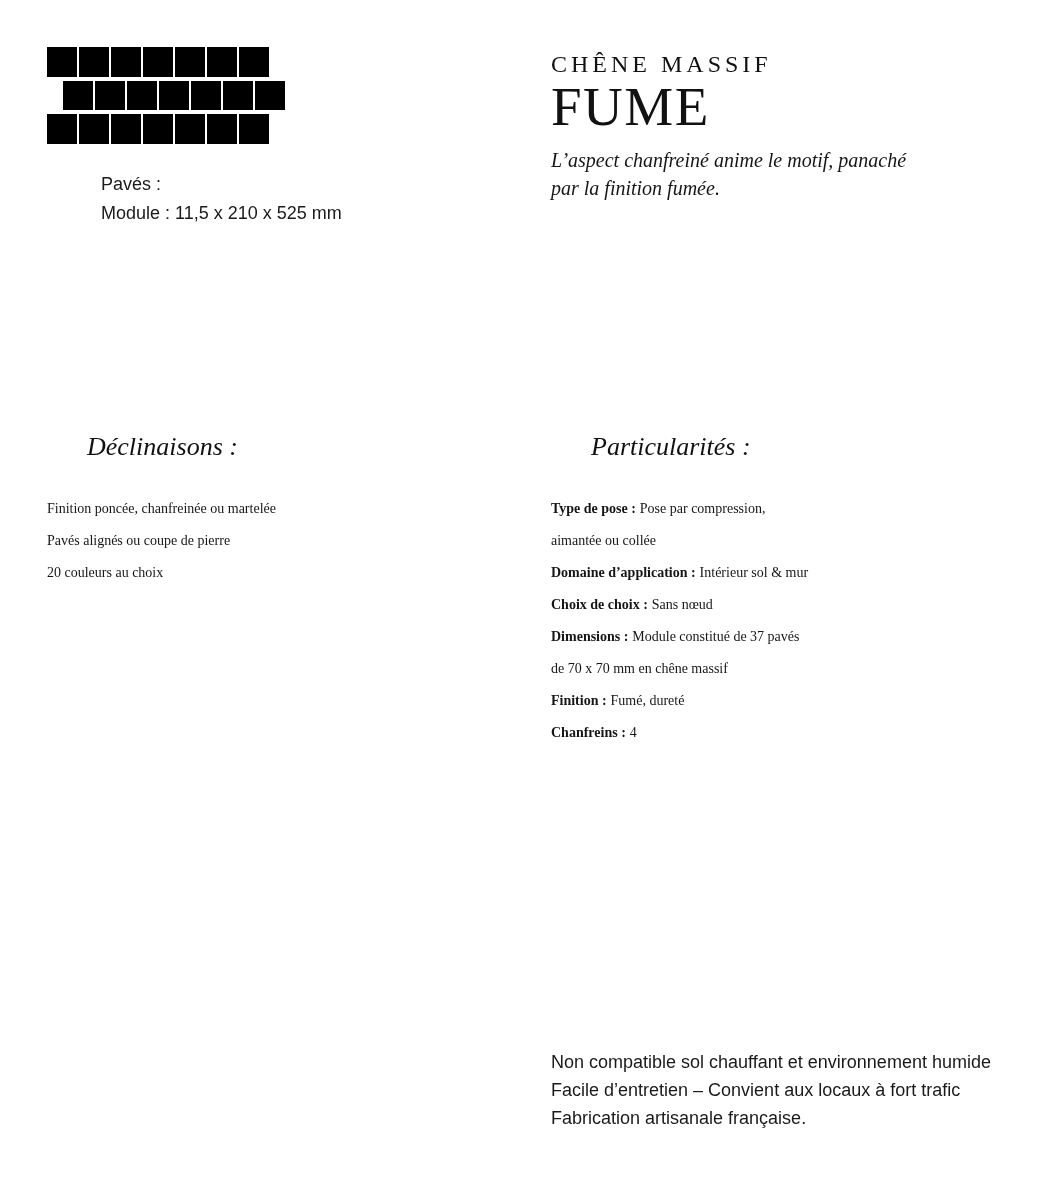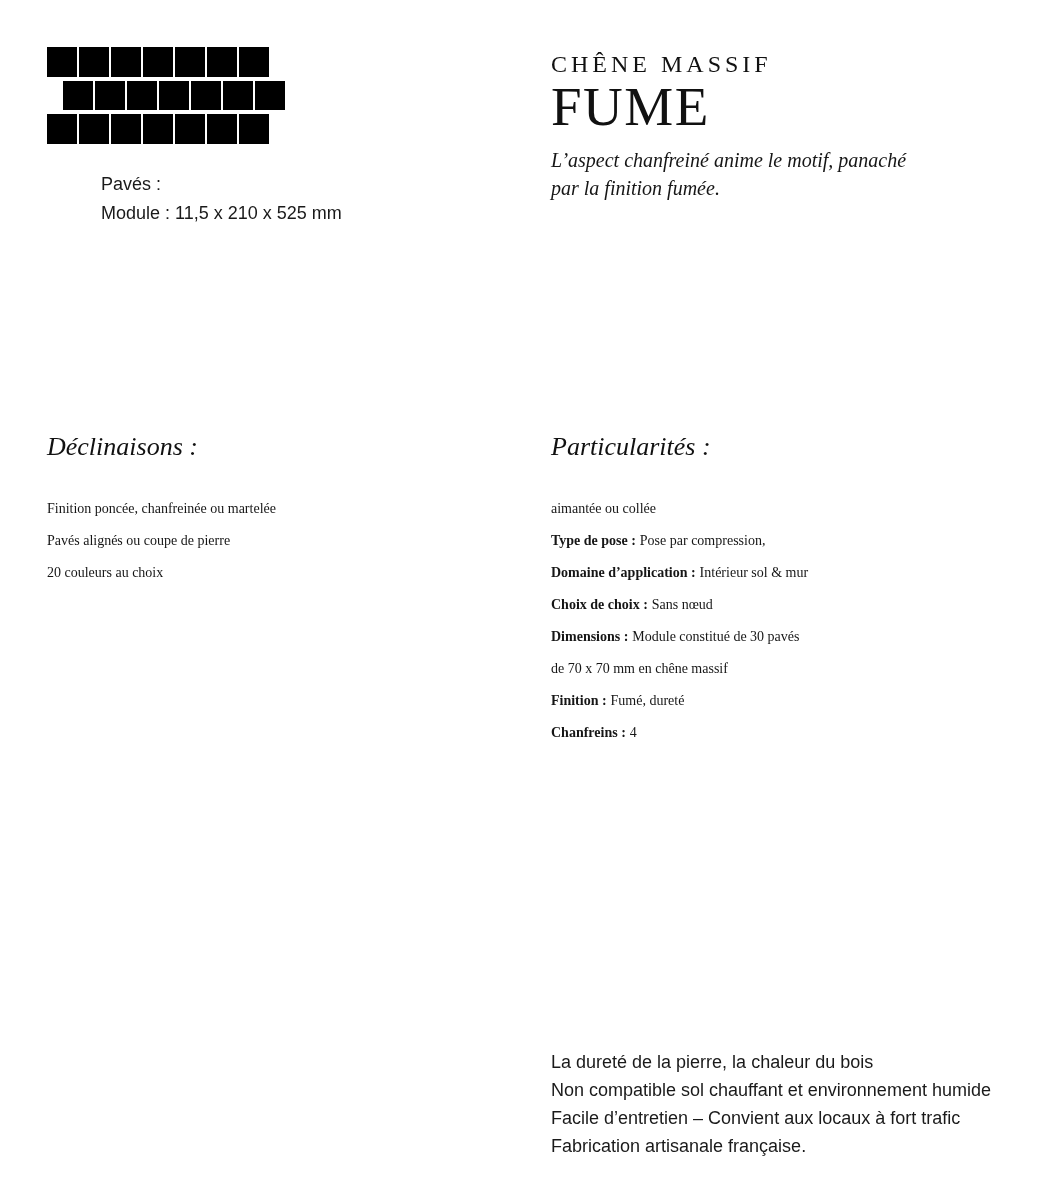--- a/index.html
+++ b/index.html
@@ -42,21 +42,21 @@
     font-style: italic; font-size: 20px; line-height: 27.5px;
     color: #161616; max-width: 360px;
   }
 
   
   .col { position: absolute; top: 430px; }
   .col-left  { left: 47px;  width: 460px; }
   .col-right { left: 551px; width: 400px; }
   .section-heading {
     font-style: italic; font-size: 26px; line-height: 34px;
-    color: #111111; font-weight: normal;
+    color: #111111; font-weight: normal; margin-left: 40px;
   }
   .section-body { margin-top: 29px; font-size: 14px; line-height: 32px; }
   .spec-line b { font-weight: bold; margin-right: 0.28em; }
   .spec-line b:empty { margin-right: 0; }
 
   
   .footer {
     position: absolute; left: 551px; top: 1048px;
     font-family: "Liberation Sans", sans-serif;
     font-size: 18px; line-height: 28px; color: #1a1a1a;
@@ -116,31 +116,30 @@
     <div class="section-body">
       <div>Finition poncée, chanfreinée ou martelée</div>
       <div>Pavés alignés ou coupe de pierre</div>
       <div>20 couleurs au choix</div>
     </div>
   </div>
 
   <div class="col col-right">
     <div class="section-heading">Particularités :</div>
     <div class="section-body">
+      <div class="spec-line"><b>Type de pose :</b><span>Pose par compression,</span></div>
       <div class="spec-line"><b></b><span>aimantée ou collée</span></div>
-      <div class="spec-line"><b>Type de pose :</b><span>Pose par compression,</span></div>
       <div class="spec-line"><b>Domaine d’application :</b><span>Intérieur sol &amp; mur</span></div>
       <div class="spec-line"><b>Choix de choix :</b><span>Sans nœud</span></div>
-      <div class="spec-line"><b>Dimensions :</b><span>Module constitué de 30 pavés</span></div>
+      <div class="spec-line"><b>Dimensions :</b><span>Module constitué de 37 pavés</span></div>
       <div class="spec-line"><b></b><span>de 70 x 70 mm en chêne massif</span></div>
       <div class="spec-line"><b>Finition :</b><span>Fumé, dureté</span></div>
       <div class="spec-line"><b>Chanfreins :</b><span>4</span></div>
     </div>
   </div>
 
   <div class="footer">
-    <div>La dureté de la pierre, la chaleur du bois</div>
     <div>Non compatible sol chauffant et environnement humide</div>
     <div>Facile d’entretien – Convient aux locaux à fort trafic</div>
     <div>Fabrication artisanale française.</div>
   </div>
 
 </div>
 
 </body></html>

